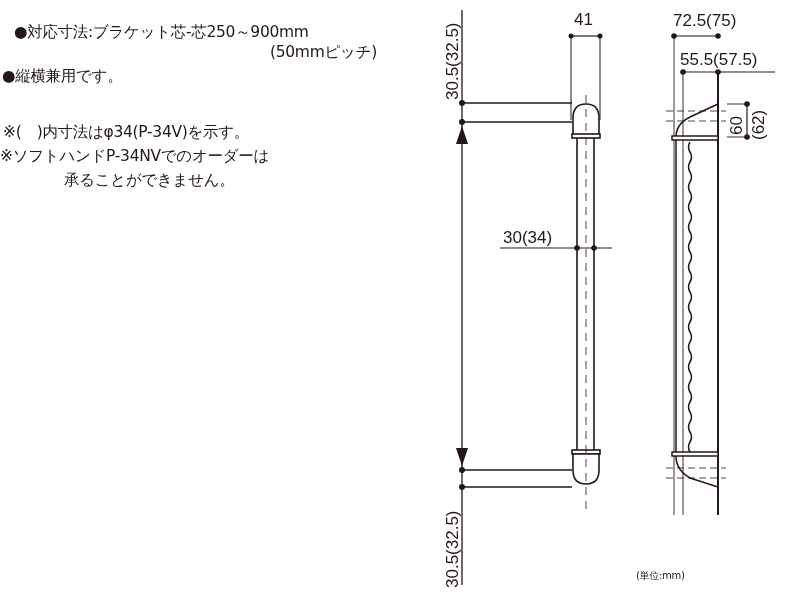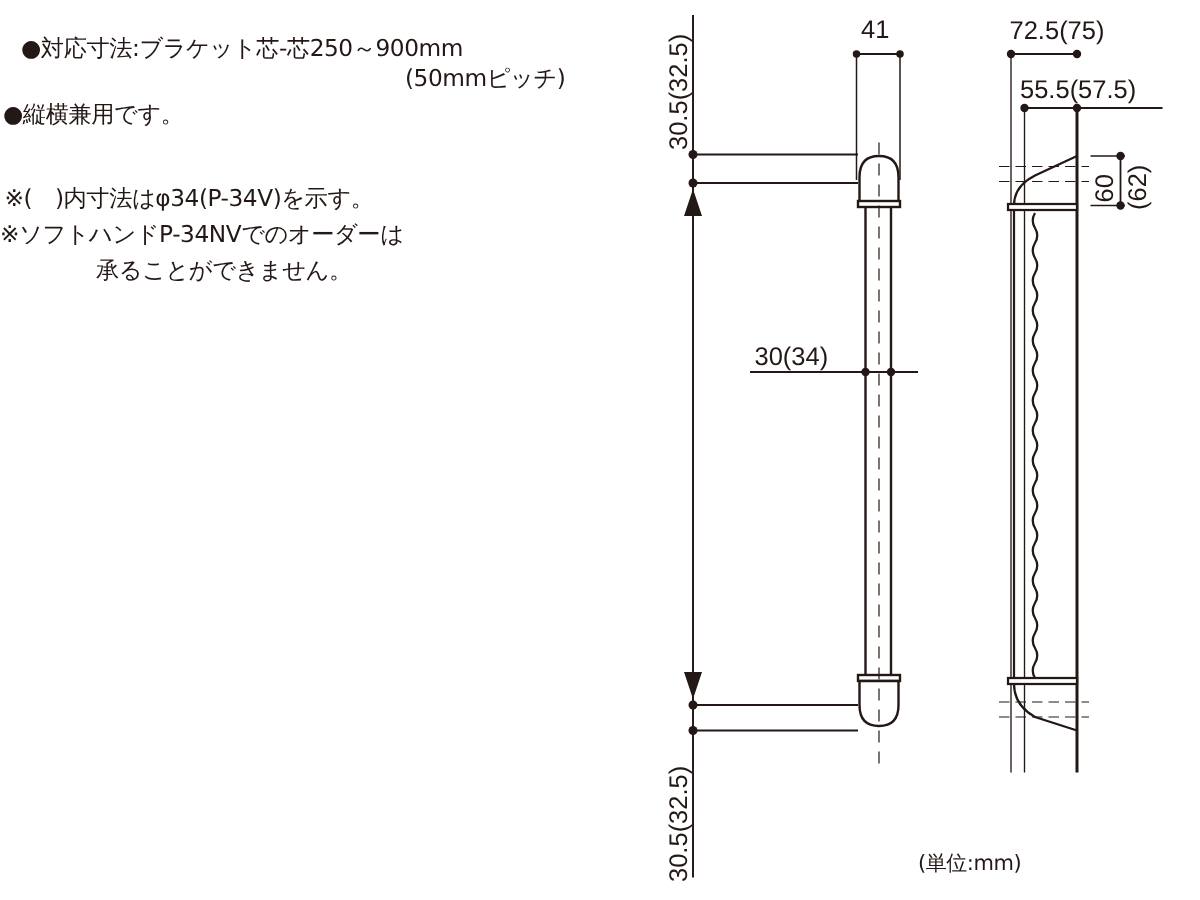--- a/index.html
+++ b/index.html
@@ -86,13 +86,13 @@
     <line x1="718" y1="72" x2="718" y2="515" stroke-width="2"></line>
     <path d="M718,104 L690,117 Q676,124 676,137" stroke-width="1.5"></path>
     <rect x="672" y="136" width="46" height="4" fill="#fff" stroke-width="1.5"></rect>
     <line x1="676" y1="140" x2="676" y2="452" stroke-width="1.5"></line>
     <path d="M690,142 q-3,5 0,10 q3,5 0,10 q-3,5 0,10 q3,5 0,10 q-3,5 0,10 q3,5 0,10 q-3,5 0,10 q3,5 0,10 q-3,5 0,10 q3,5 0,10 q-3,5 0,10 q3,5 0,10 q-3,5 0,10 q3,5 0,10 q-3,5 0,10 q3,5 0,10 q-3,5 0,10 q3,5 0,10 q-3,5 0,10 q3,5 0,10 q-3,5 0,10 q3,5 0,10 q-3,5 0,10 q3,5 0,10 q-3,5 0,10 q3,5 0,10 q-3,5 0,10 q3,5 0,10 q-3,5 0,10 q3,5 0,10 q-3,5 0,10" stroke-width="1.5"></path>
     <rect x="672" y="452" width="46" height="4" fill="#fff" stroke-width="1.5"></rect>
     <path d="M676,456 Q676,470 690,478 L718,487" stroke-width="1.5"></path>
   </g>
 </svg>
 
-<div class="note" style="left:612px;top:566px;font-size:14px;">(単位:mm)</div>
+<div class="note" style="left:636px;top:566px;font-size:10px;">(単位:mm)</div>
 
 </body></html>

